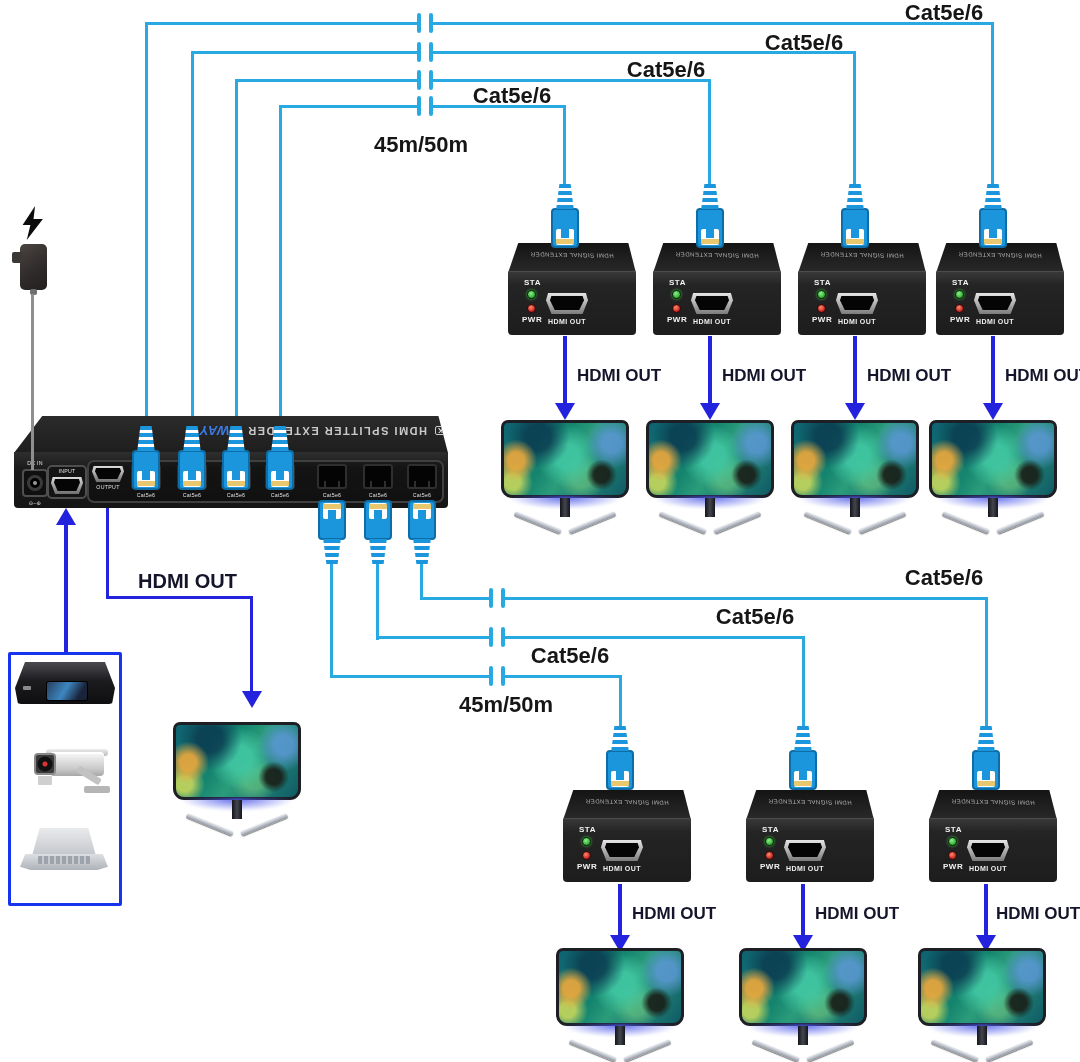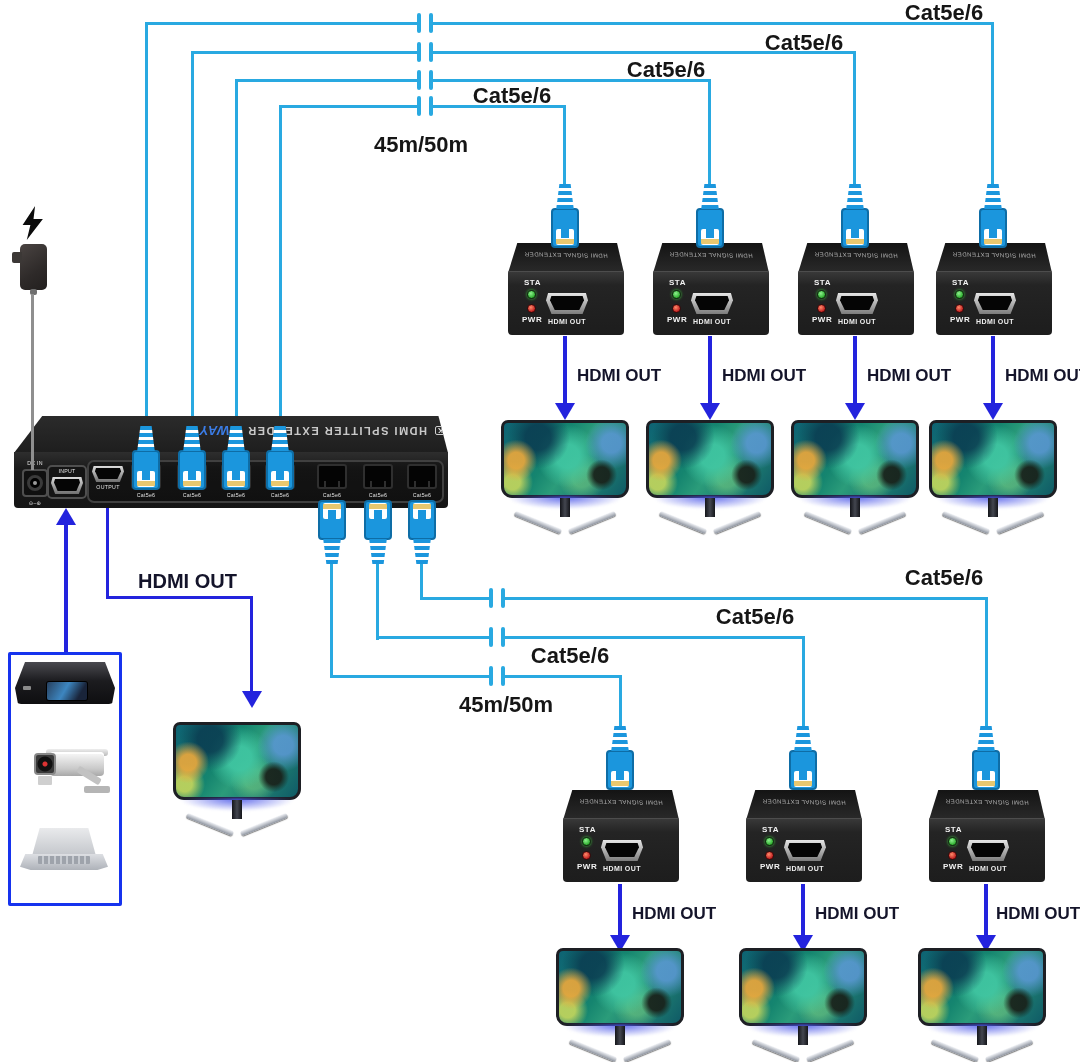--- a/index.html
+++ b/index.html
@@ -29,21 +29,21 @@
   .plug { position:absolute; width:28px; height:40px; background:#1b96dd; border:2px solid #0e6da6; border-radius:4px; z-index:6; }
   .plug::before { content:''; position:absolute; left:2px; right:2px; top:-26px; height:25px;
     background:repeating-linear-gradient(180deg,#1b96dd 0 4px,#ffffff 4px 7px);
     clip-path:polygon(22% 0,78% 0,94% 100%,6% 100%); border-radius:2px; }
   .plug::after { content:''; position:absolute; left:50%; transform:translateX(-50%); bottom:1px; width:18px; height:16px; border-radius:2px;
     background-image:linear-gradient(#1b96dd,#1b96dd),linear-gradient(180deg,#ffffff 0 10px,#e8c76f 10px 15px,#fff 15px);
     background-size:8px 9px,100% 100%; background-position:center top,0 0; background-repeat:no-repeat; }
   .plug.up { transform:scaleY(-1); }
 
   
-  .rx { position:absolute; width:116px; height:92px; z-index:5; }
+  .rx { position:absolute; width:128px; height:92px; z-index:5; }
   .rx-top { position:absolute; left:0; top:0; width:100%; height:30px;
     background:linear-gradient(180deg,#141414,#2a2a2a);
     clip-path:polygon(8% 0,94% 0,100% 100%,0 100%); }
   .rx-toptext { display:block; margin-top:9px; width:100%; text-align:center; font-size:6px; letter-spacing:.5px;
     color:#d8d8d8; opacity:.8; transform:rotate(181deg) skewX(6deg); white-space:nowrap; overflow:hidden; }
   .rx-front { position:absolute; left:0; top:28px; width:100%; height:64px;
     background:linear-gradient(180deg,#3a3a3a,#242424 22%,#1d1d1d);
     border-radius:2px 2px 4px 4px; box-shadow:inset 0 1px 0 #4d4d4d; }
   .rx-sta { position:absolute; left:16px; top:7px; font-size:8px; font-weight:700; color:#f2f2f2; letter-spacing:.5px; }
   .led { position:absolute; width:9px; height:9px; border-radius:50%; }

